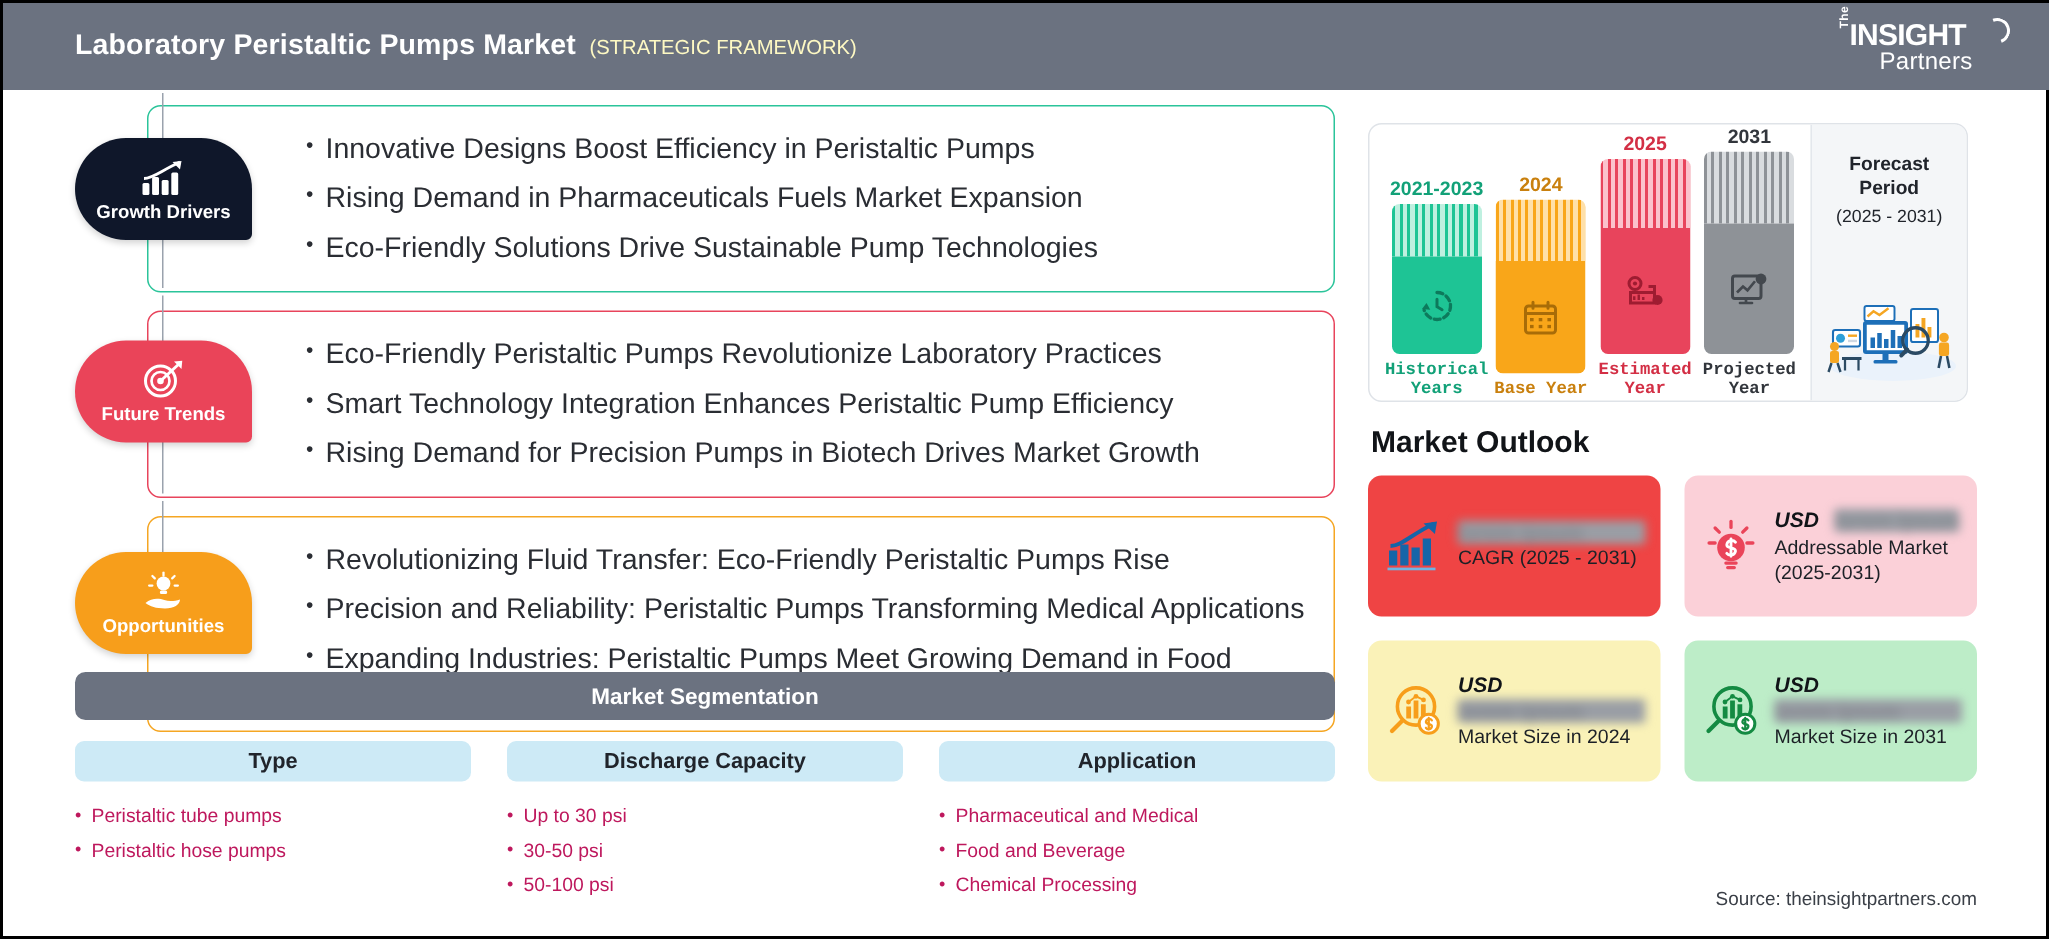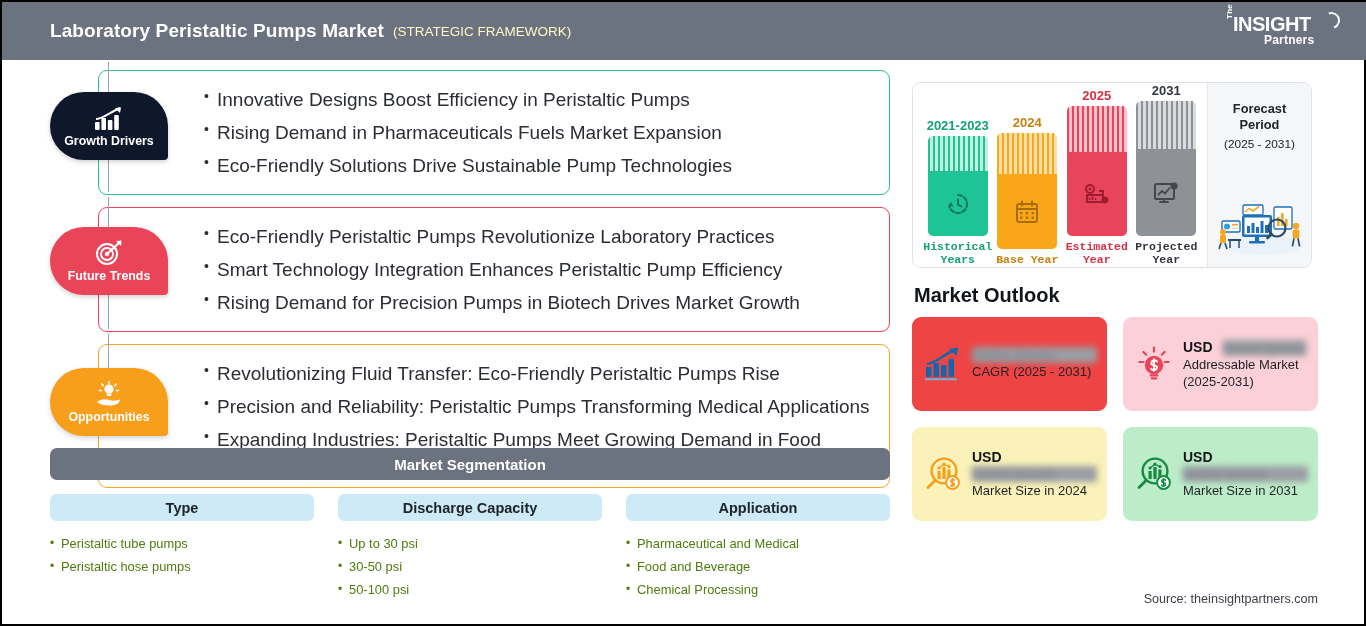--- a/index.html
+++ b/index.html
@@ -40,22 +40,22 @@
     position: absolute; left: 4px; top: 8px;
     font-size: 8px; font-weight: bold;
     transform: rotate(-90deg); transform-origin: left top;
     letter-spacing: .3px;
   }
   .logo-insight {
     position: absolute; left: 11px; top: 3px;
     font-size: 20px; font-weight: bold; letter-spacing: -.5px;
   }
   .logo-partners {
-    position: absolute; left: 42px; top: 23px;
-    font-size: 12px; font-weight: bold; letter-spacing: .2px;
+    position: absolute; left: 31px; top: 23px;
+    font-size: 16px; font-weight: normal; letter-spacing: .2px;
   }
   .logo-arc {
     position: absolute; right: 4px; top: 1px;
     width: 17px; height: 17px;
     border: 2px solid #fff; border-radius: 50%;
     border-bottom-color: transparent; border-left-color: transparent;
     transform: rotate(24deg);
   }
 
   
@@ -115,21 +115,21 @@
   }
   .seg-cols { display: flex; margin-top: 14px; gap: 24px; }
   .seg-col { width: 264px; }
   .seg-col-hdr {
     height: 27px; background: #cdeaf6; border-radius: 6px;
     display: flex; align-items: center; justify-content: center;
     font-size: 14.5px; font-weight: bold; color: #20242b;
   }
   .seg-col ul { list-style: none; margin-top: 12px; }
   .seg-col li {
-    font-size: 12.9px; color: #4d7c0f; line-height: 1.0;
+    font-size: 12.9px; color: #be185d; line-height: 1.0;
     padding: 5px 0 5px 11px; position: relative;
   }
   .seg-col li::before {
     content: "•"; position: absolute; left: 0; top: 4px; font-size: 12px;
   }
 
   
   .right-col { position: absolute; left: 910px; top: 80px; width: 410px; }
 
   .timeline {
@@ -176,21 +176,21 @@
   .ocard {
     width: 195px; height: 94px; border-radius: 9px;
     display: flex; align-items: center; padding: 8px 10px; gap: 8px;
   }
   .ocard.c1 { background: #ef4444; }
   .ocard.c2 { background: #fbd0d8; }
   .ocard.c3 { background: #faf2b8; }
   .ocard.c4 { background: #bdedc8; }
   .ocard-ico { flex: 0 0 auto; width: 42px; display: flex; justify-content: center; }
   .ocard-txt { flex: 1; min-width: 0; }
-  .ocard-usd { font-size: 14px; font-weight: bold; color: #111418; display: inline-block; }
+  .ocard-usd { font-size: 14px; font-weight: bold; color: #111418; display: inline-block; font-style: italic; }
   .blurval {
     display: inline-block; color: transparent;
     background: linear-gradient(90deg,#9a9ea5,#9a9ea5);
     background-clip: padding-box;
     font-size: 14px; font-weight: bold;
     filter: blur(3.2px); border-radius: 2px;
     -webkit-text-fill-color: #8b8f96;
     text-shadow: 0 0 4px #8b8f96;
     vertical-align: middle;
   }

